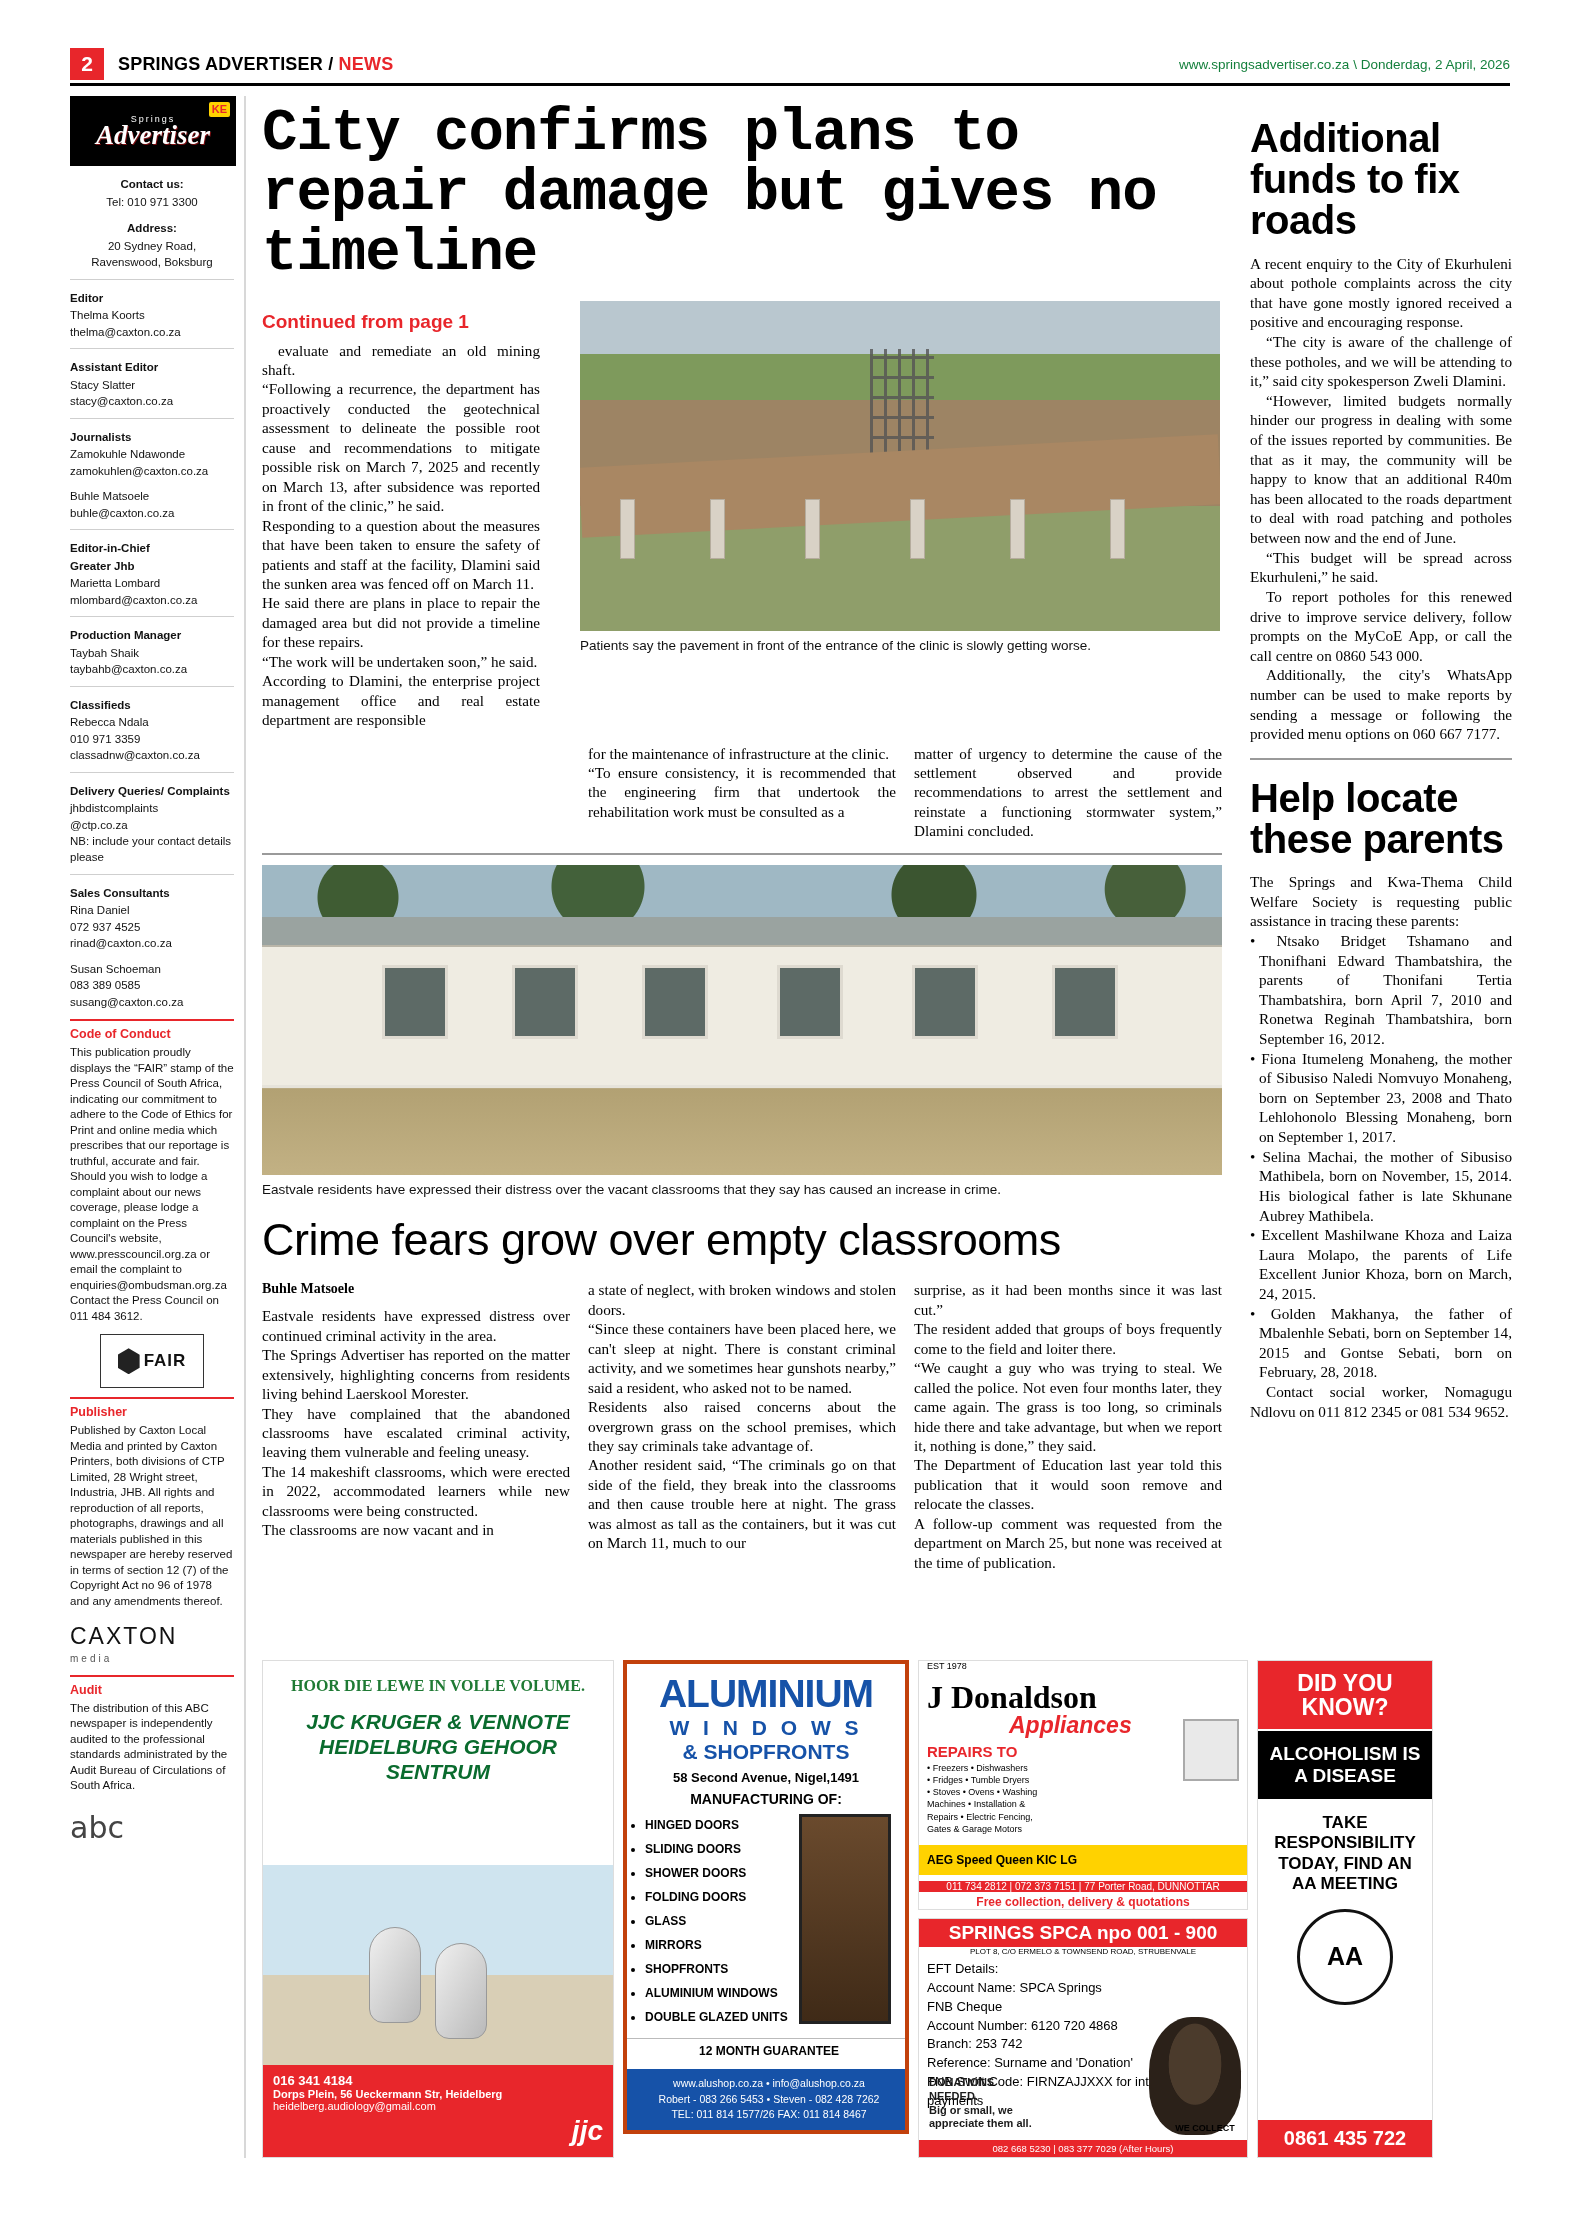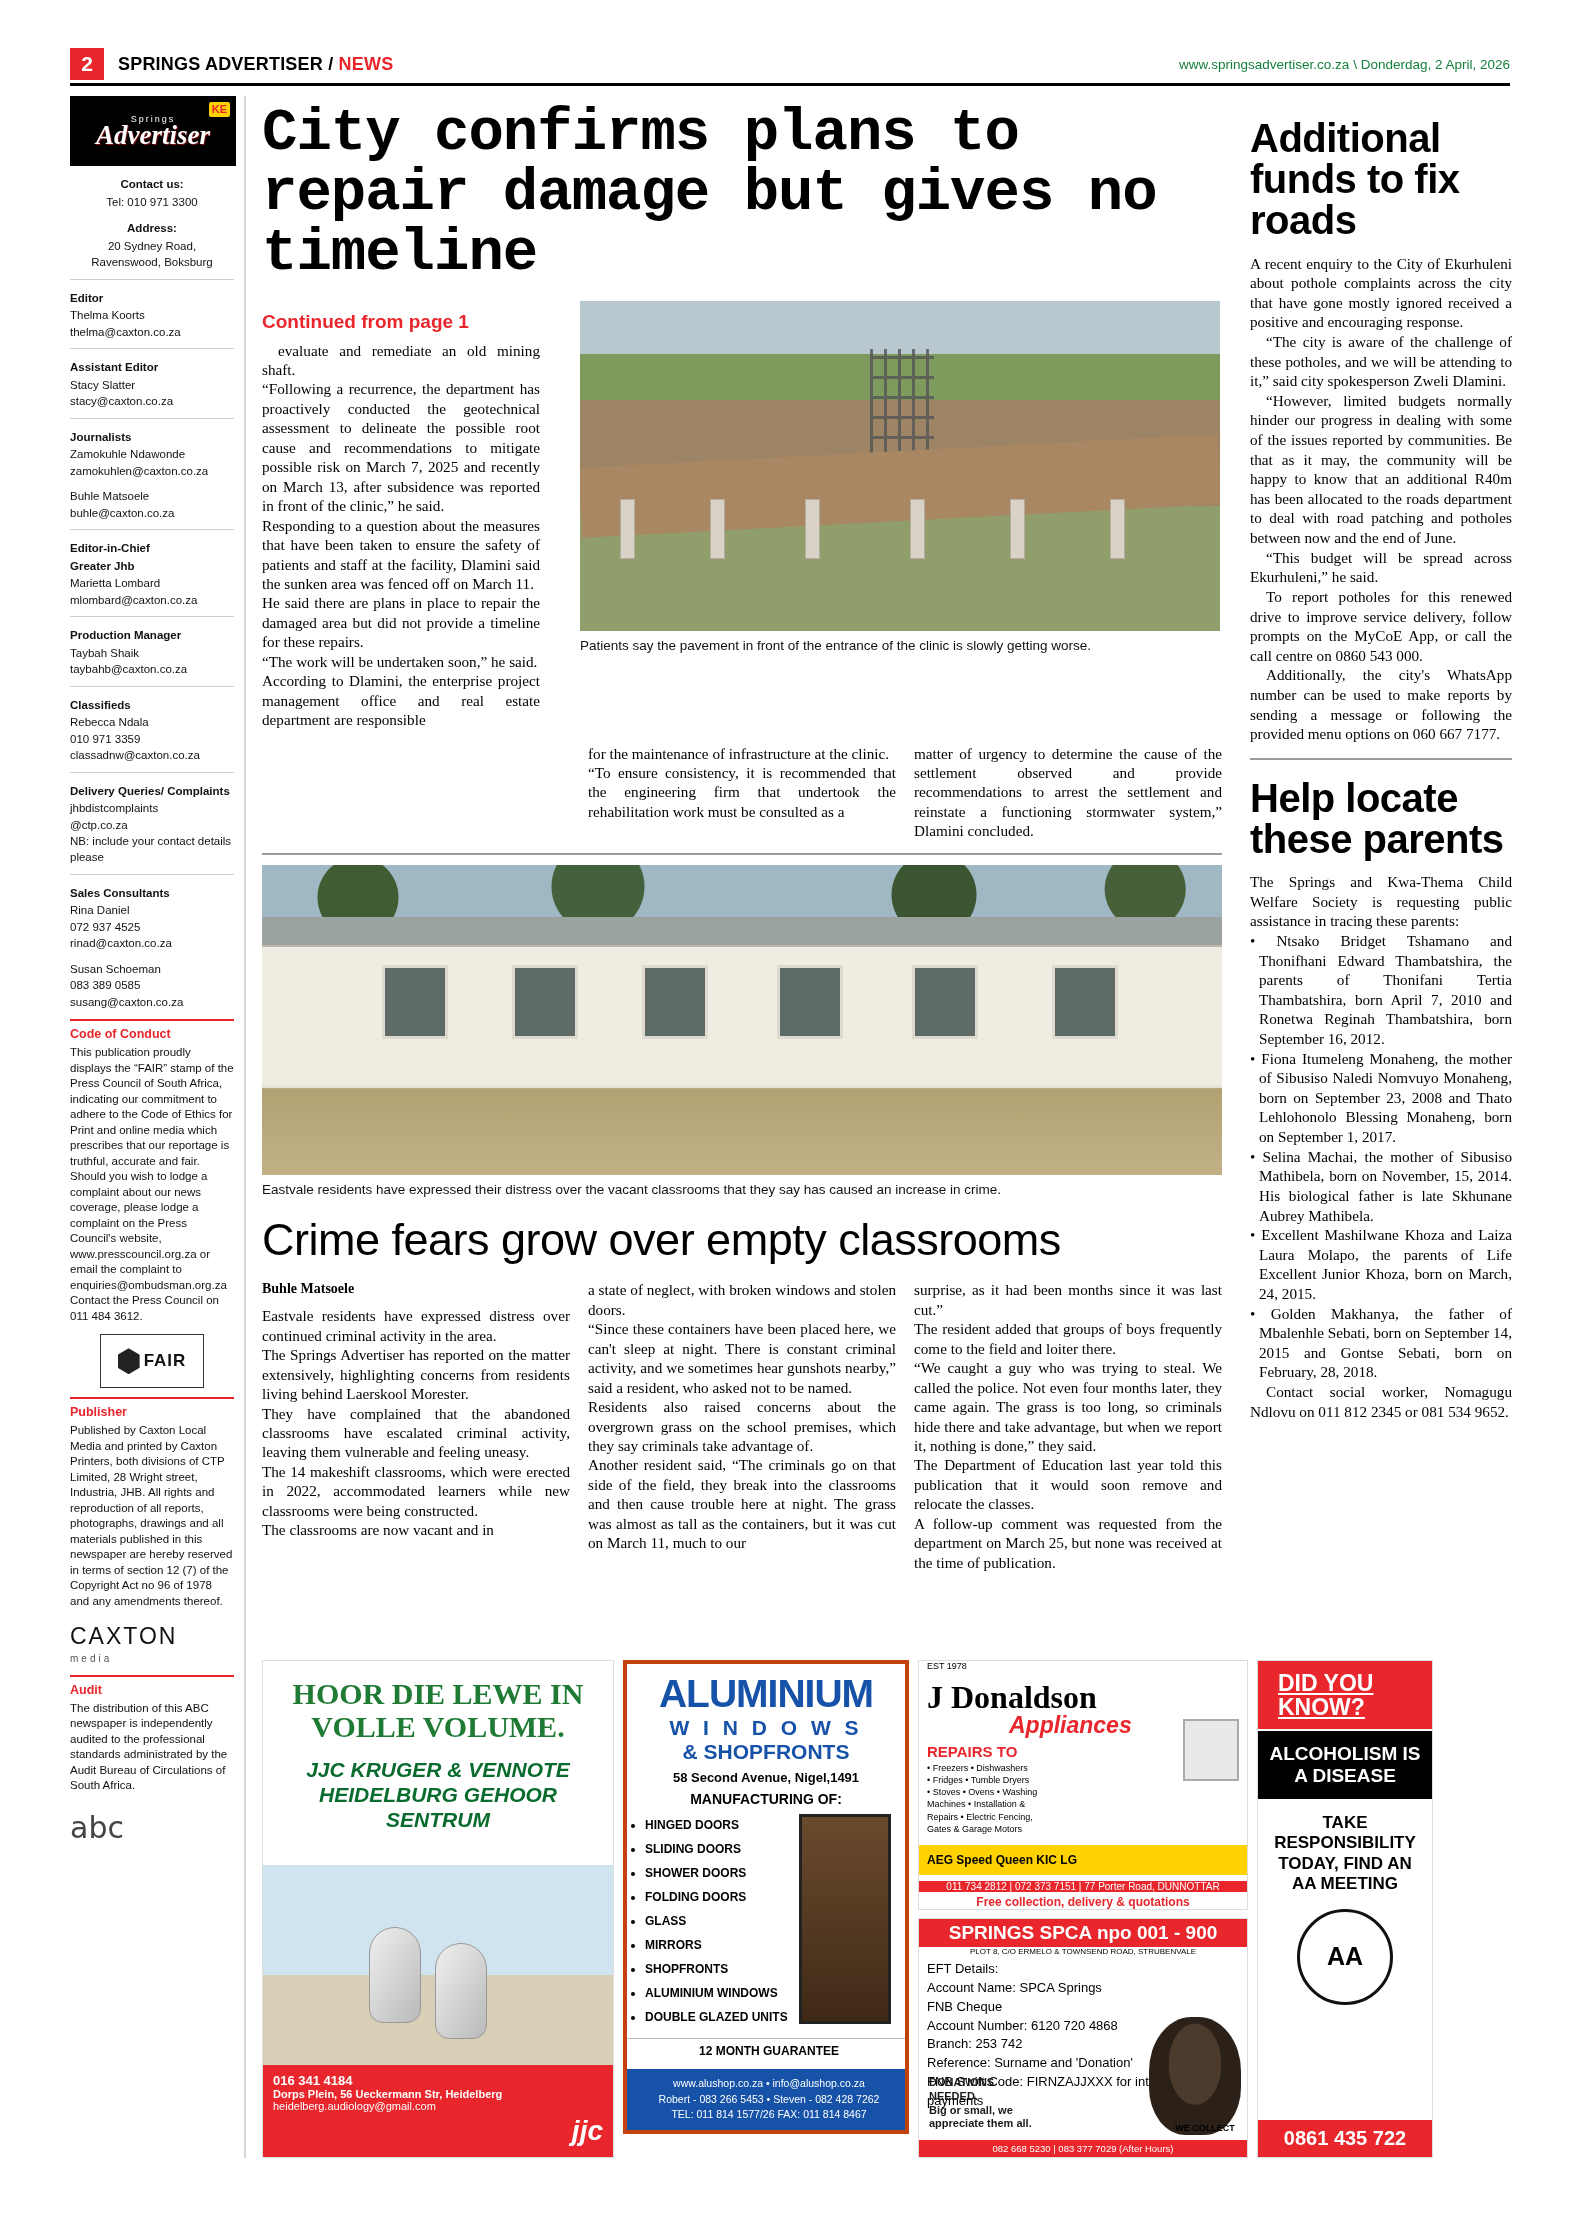--- a/index.html
+++ b/index.html
@@ -181,21 +181,21 @@
   .rightcol .body p { margin:0; text-indent:16px; }
   .rightcol .body p.first { text-indent:0; }
   .rightcol .body p.bullet { text-indent:-9px; padding-left:9px; }
   .rightcol .sep { border-top:2px solid #9a9a9a; margin:14px 0 12px 0; }
 
   
   .ads { position:absolute; left:262px; top:1660px; width:1250px; height:500px; display:flex; gap:9px; }
   .ad { position:relative; overflow:hidden; background:#fff; }
   .ad1 { width:352px; height:498px; border:1px solid #ddd; }
   .ad1 .h { color:#1f7a34; font-family:"Liberation Serif", serif; font-weight:bold;
-            font-size:30px; text-align:center; margin:16px 10px 6px 10px; line-height:1.1;}
+            font-size:16px; text-align:center; margin:16px 10px 6px 10px; line-height:1.1;}
   .ad1 .s { color:#0a6b2e; font-style:italic; font-weight:bold; font-size:21px;
             text-align:center; margin:14px 12px; line-height:1.2;}
   .ad1 .pic {
     position:absolute; left:0; bottom:92px; width:350px; height:200px;
     background: linear-gradient(180deg,#cfe4ef 0 55%, #d9cfb6 55% 100%);
   }
   .ad1 .aid {
     position:absolute; width:52px; height:96px; border-radius:26px 26px 14px 14px;
     background:linear-gradient(120deg,#f0f0f0,#b9b9b9);
     border:1px solid #999;
@@ -241,22 +241,22 @@
   .ad4 .eft { font-size:13px; line-height:1.45; padding:4px 8px; }
   .ad4 .dog { position:absolute; right:6px; bottom:22px; width:92px; height:118px;
               background:radial-gradient(ellipse at 50% 40%, #4b3b2c 0 40%, #2b2119 41% 100%);
               border-radius:46% 46% 40% 40%; }
   .ad4 .don { position:absolute; left:10px; bottom:26px; width:112px; font-size:11px; font-weight:bold;
               color:#1a1a1a; line-height:1.25; }
   .ad4 .foot { position:absolute; left:0; bottom:0; width:328px; background:#e8262b; color:#fff;
                font-size:9.5px; text-align:center; padding:3px; }
 
   .ad5 { width:176px; height:498px; border:1px solid #ddd; }
-  .ad5 .know { background:#e8262b; color:#fff; font-weight:bold; font-size:23px; 
-               padding:10px 20px; line-height:1.05;text-decoration:underline; }
+  .ad5 .know { background:#e8262b; color:#fff; font-weight:bold; font-size:23px; text-align:center;
+               padding:10px 8px; line-height:1.05; }
   .ad5 .alc { background:#000; color:#fff; font-weight:bold; font-size:19px; text-align:center;
               padding:12px 4px; line-height:1.15; margin-top:2px;}
   .ad5 .take { text-align:center; font-weight:bold; font-size:17px; margin:14px 6px; line-height:1.2; }
   .ad5 .aa {
     margin:10px auto; width:96px; height:96px; border-radius:50%; border:3px solid #111;
     display:flex; align-items:center; justify-content:center; font-weight:bold; font-size:25px;
   }
   .ad5 .tel { background:#e8262b; color:#fff; font-weight:bold; font-size:20px; text-align:center;
               padding:7px 2px; position:absolute; bottom:0; left:0; width:174px;}
 </style>

